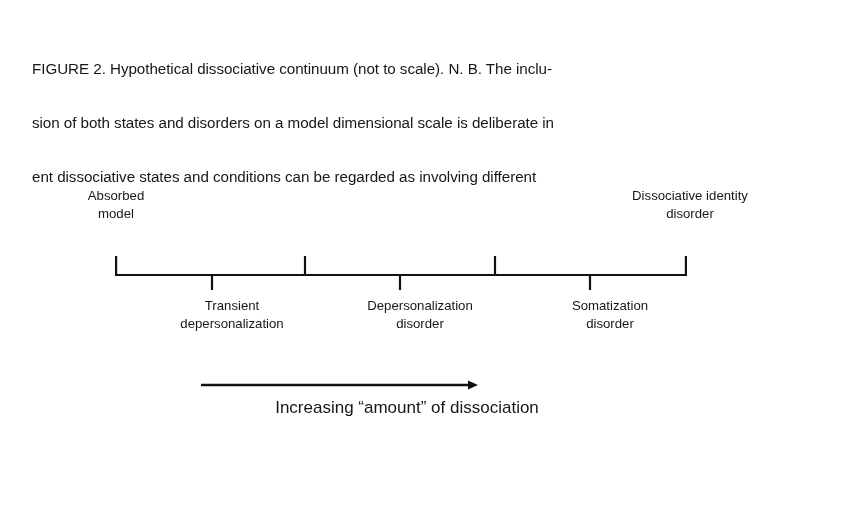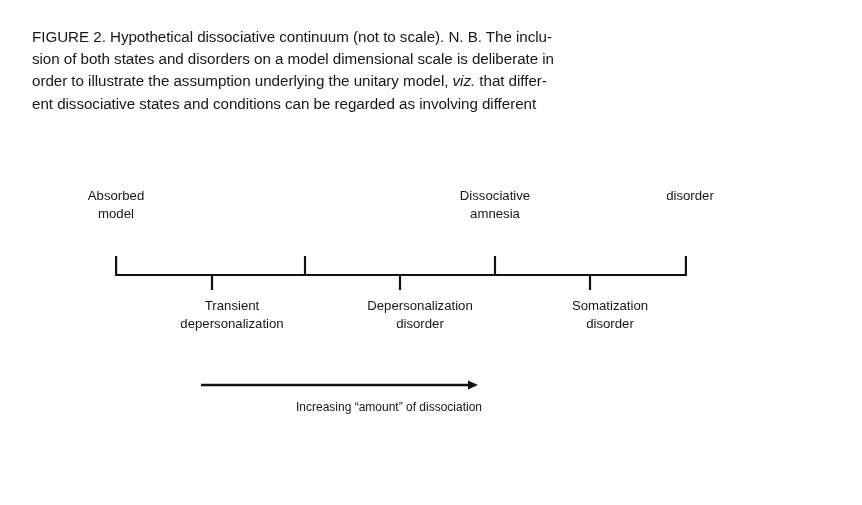--- a/index.html
+++ b/index.html
@@ -25,20 +25,21 @@
     width: 801px;
     font-size: 15.2px;
     line-height: 22.2px;
     text-align: justify;
     color: #171717;
     letter-spacing: -0.05px;
   }
   #figure-caption .cap-line {
     display: block;
     white-space: nowrap;
+    margin-top: 32px;
   }
   #figure-caption .cap-line.justified {
     display: flex;
     justify-content: space-between;
   }
   #figure-caption .cap-line.justified > span {
     white-space: pre;
   }
   .ital { font-style: italic; }
 
@@ -70,55 +71,51 @@
     left: 0;
     top: 0;
     width: 862px;
     height: 250px;
     overflow: visible;
   }
 
   #arrow-caption {
     position: absolute;
     top: 219px;
-    left: 389px;
+    left: 407px;
     transform: translateX(-50%);
-    font-size: 12px;
+    font-size: 17px;
     line-height: 17px;
     white-space: nowrap;
     color: #171717;
   }
 </style>
 </head>
 <body>
 
 <div id="figure-caption">
   <span class="cap-line justified">
     <span>FIGURE 2. Hypothetical dissociative continuum (not to scale). N. B. The inclu-</span>
   </span>
   <span class="cap-line justified">
     <span>sion of both states and disorders on a model dimensional scale is deliberate in</span>
   </span>
-  <span class="cap-line"><span>order to illustrate the assumption underlying the unitary model,</span><span> </span><span class="ital">viz.</span><span> </span><span>that differ-</span></span>
   <span class="cap-line justified">
     <span>ent dissociative states and conditions can be regarded as involving different</span>
   </span>
 </div>
 
 <div id="continuum-diagram">
 
   <div class="label-top" style="left:116px">
     <span class="label-line">Absorbed</span>
     <span class="label-line">model</span>
   </div>
-  <div class="label-top" style="left:495px">
-    <span class="label-line">Dissociative</span>
-    <span class="label-line">amnesia</span>
-  </div>
   <div class="label-top" style="left:690px">
+    <span class="label-line">Dissociative identity</span>
     <span class="label-line">disorder</span>
   </div>
 
   <svg id="axis-svg" viewBox="0 0 862 250">
     <g stroke="#111111" stroke-width="2.2" stroke-linecap="butt" fill="none">
 
       <line x1="115" y1="95" x2="687" y2="95"></line>
 
       <line x1="116.1" y1="95" x2="116.1" y2="76"></line>
 

